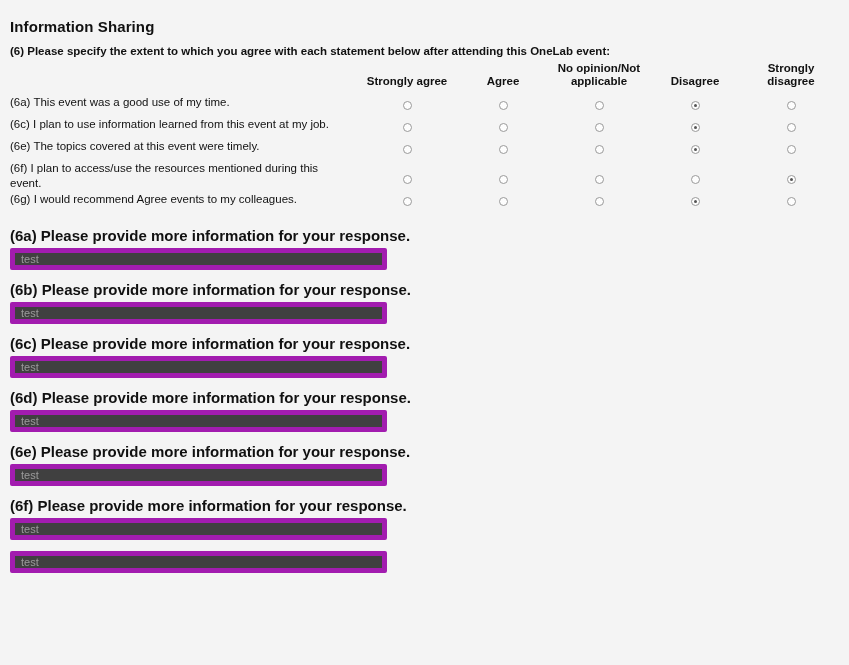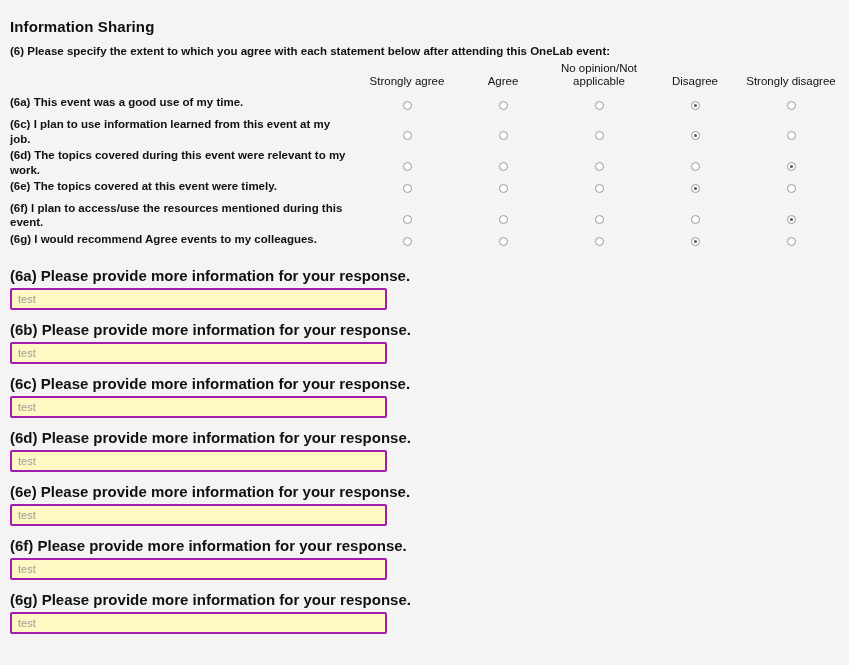--- a/index.html
+++ b/index.html
@@ -40,31 +40,31 @@
   .matrix {
     margin-top: 4px;
     width: 829px;
     border-collapse: collapse;
     table-layout: fixed;
   }
   .matrix col.stmt { width: 349px; }
   .matrix col.opt  { width: 96px; }
   .matrix th.opt-head {
     font-size: 11.5px;
-    font-weight: normal;
+    font-weight: bold;
     color: #111;
     text-align: center;
     vertical-align: bottom;
     padding-bottom: 6px;
     line-height: 1.15;
   }
   .matrix th.blank-head { }
   .matrix td.stmt {
     font-size: 11.5px;
-    font-weight: bold;
+    font-weight: normal;
     color: #111;
     line-height: 1.25;
     vertical-align: top;
     padding: 1px 8px 1px 0;
   }
   .matrix td.opt {
     text-align: center;
     vertical-align: bottom;
     padding-bottom: 3px;
   }
@@ -103,23 +103,23 @@
     font-size: 15px;
     font-weight: bold;
     color: #111;
     margin-bottom: 4px;
   }
   .fu-input {
     display: block;
     width: 377px;
     height: 22px;
     box-sizing: border-box;
-    border: 2px solid #a21caf;
+    border: 5px solid #a21caf;
     border-radius: 2px;
-    background: #fef9c3;
+    background: #404040;
     font-family: "Liberation Sans", sans-serif;
     font-size: 11px;
     color: #8a8a8a;
     padding: 2px 6px;
     outline: none;
   }
   .fu-input::placeholder { color: #9b9b9b; }
 </style>
 </head>
 <body>
@@ -160,28 +160,20 @@
         </tr>
         <tr>
           <td class="stmt">(6c) I plan to use information learned from this event at my job.</td>
           <td class="opt"><span class="radio"></span></td>
           <td class="opt"><span class="radio"></span></td>
           <td class="opt"><span class="radio"></span></td>
           <td class="opt"><span class="radio checked"></span></td>
           <td class="opt"><span class="radio"></span></td>
         </tr>
         <tr>
-          <td class="stmt">(6d) The topics covered during this event were relevant to my work.</td>
-          <td class="opt"><span class="radio"></span></td>
-          <td class="opt"><span class="radio"></span></td>
-          <td class="opt"><span class="radio"></span></td>
-          <td class="opt"><span class="radio"></span></td>
-          <td class="opt"><span class="radio checked"></span></td>
-        </tr>
-        <tr>
           <td class="stmt">(6e) The topics covered at this event were timely.</td>
           <td class="opt"><span class="radio"></span></td>
           <td class="opt"><span class="radio"></span></td>
           <td class="opt"><span class="radio"></span></td>
           <td class="opt"><span class="radio checked"></span></td>
           <td class="opt"><span class="radio"></span></td>
         </tr>
         <tr>
           <td class="stmt">(6f) I plan to access/use the resources mentioned during this event.</td>
           <td class="opt"><span class="radio"></span></td>
@@ -220,18 +212,17 @@
       </div>
       <div class="fu-block">
         <div class="fu-label">(6e) Please provide more information for your response.</div>
         <input type="text" class="fu-input" placeholder="test" style="">
       </div>
       <div class="fu-block">
         <div class="fu-label">(6f) Please provide more information for your response.</div>
         <input type="text" class="fu-input" placeholder="test" style="">
       </div>
       <div class="fu-block">
-        <div class="fu-label">(6g) Please provide more information for your response.</div>
         <input type="text" class="fu-input" placeholder="test" style="">
       </div>
     </div>
 
 </div>
 
 </body></html>

